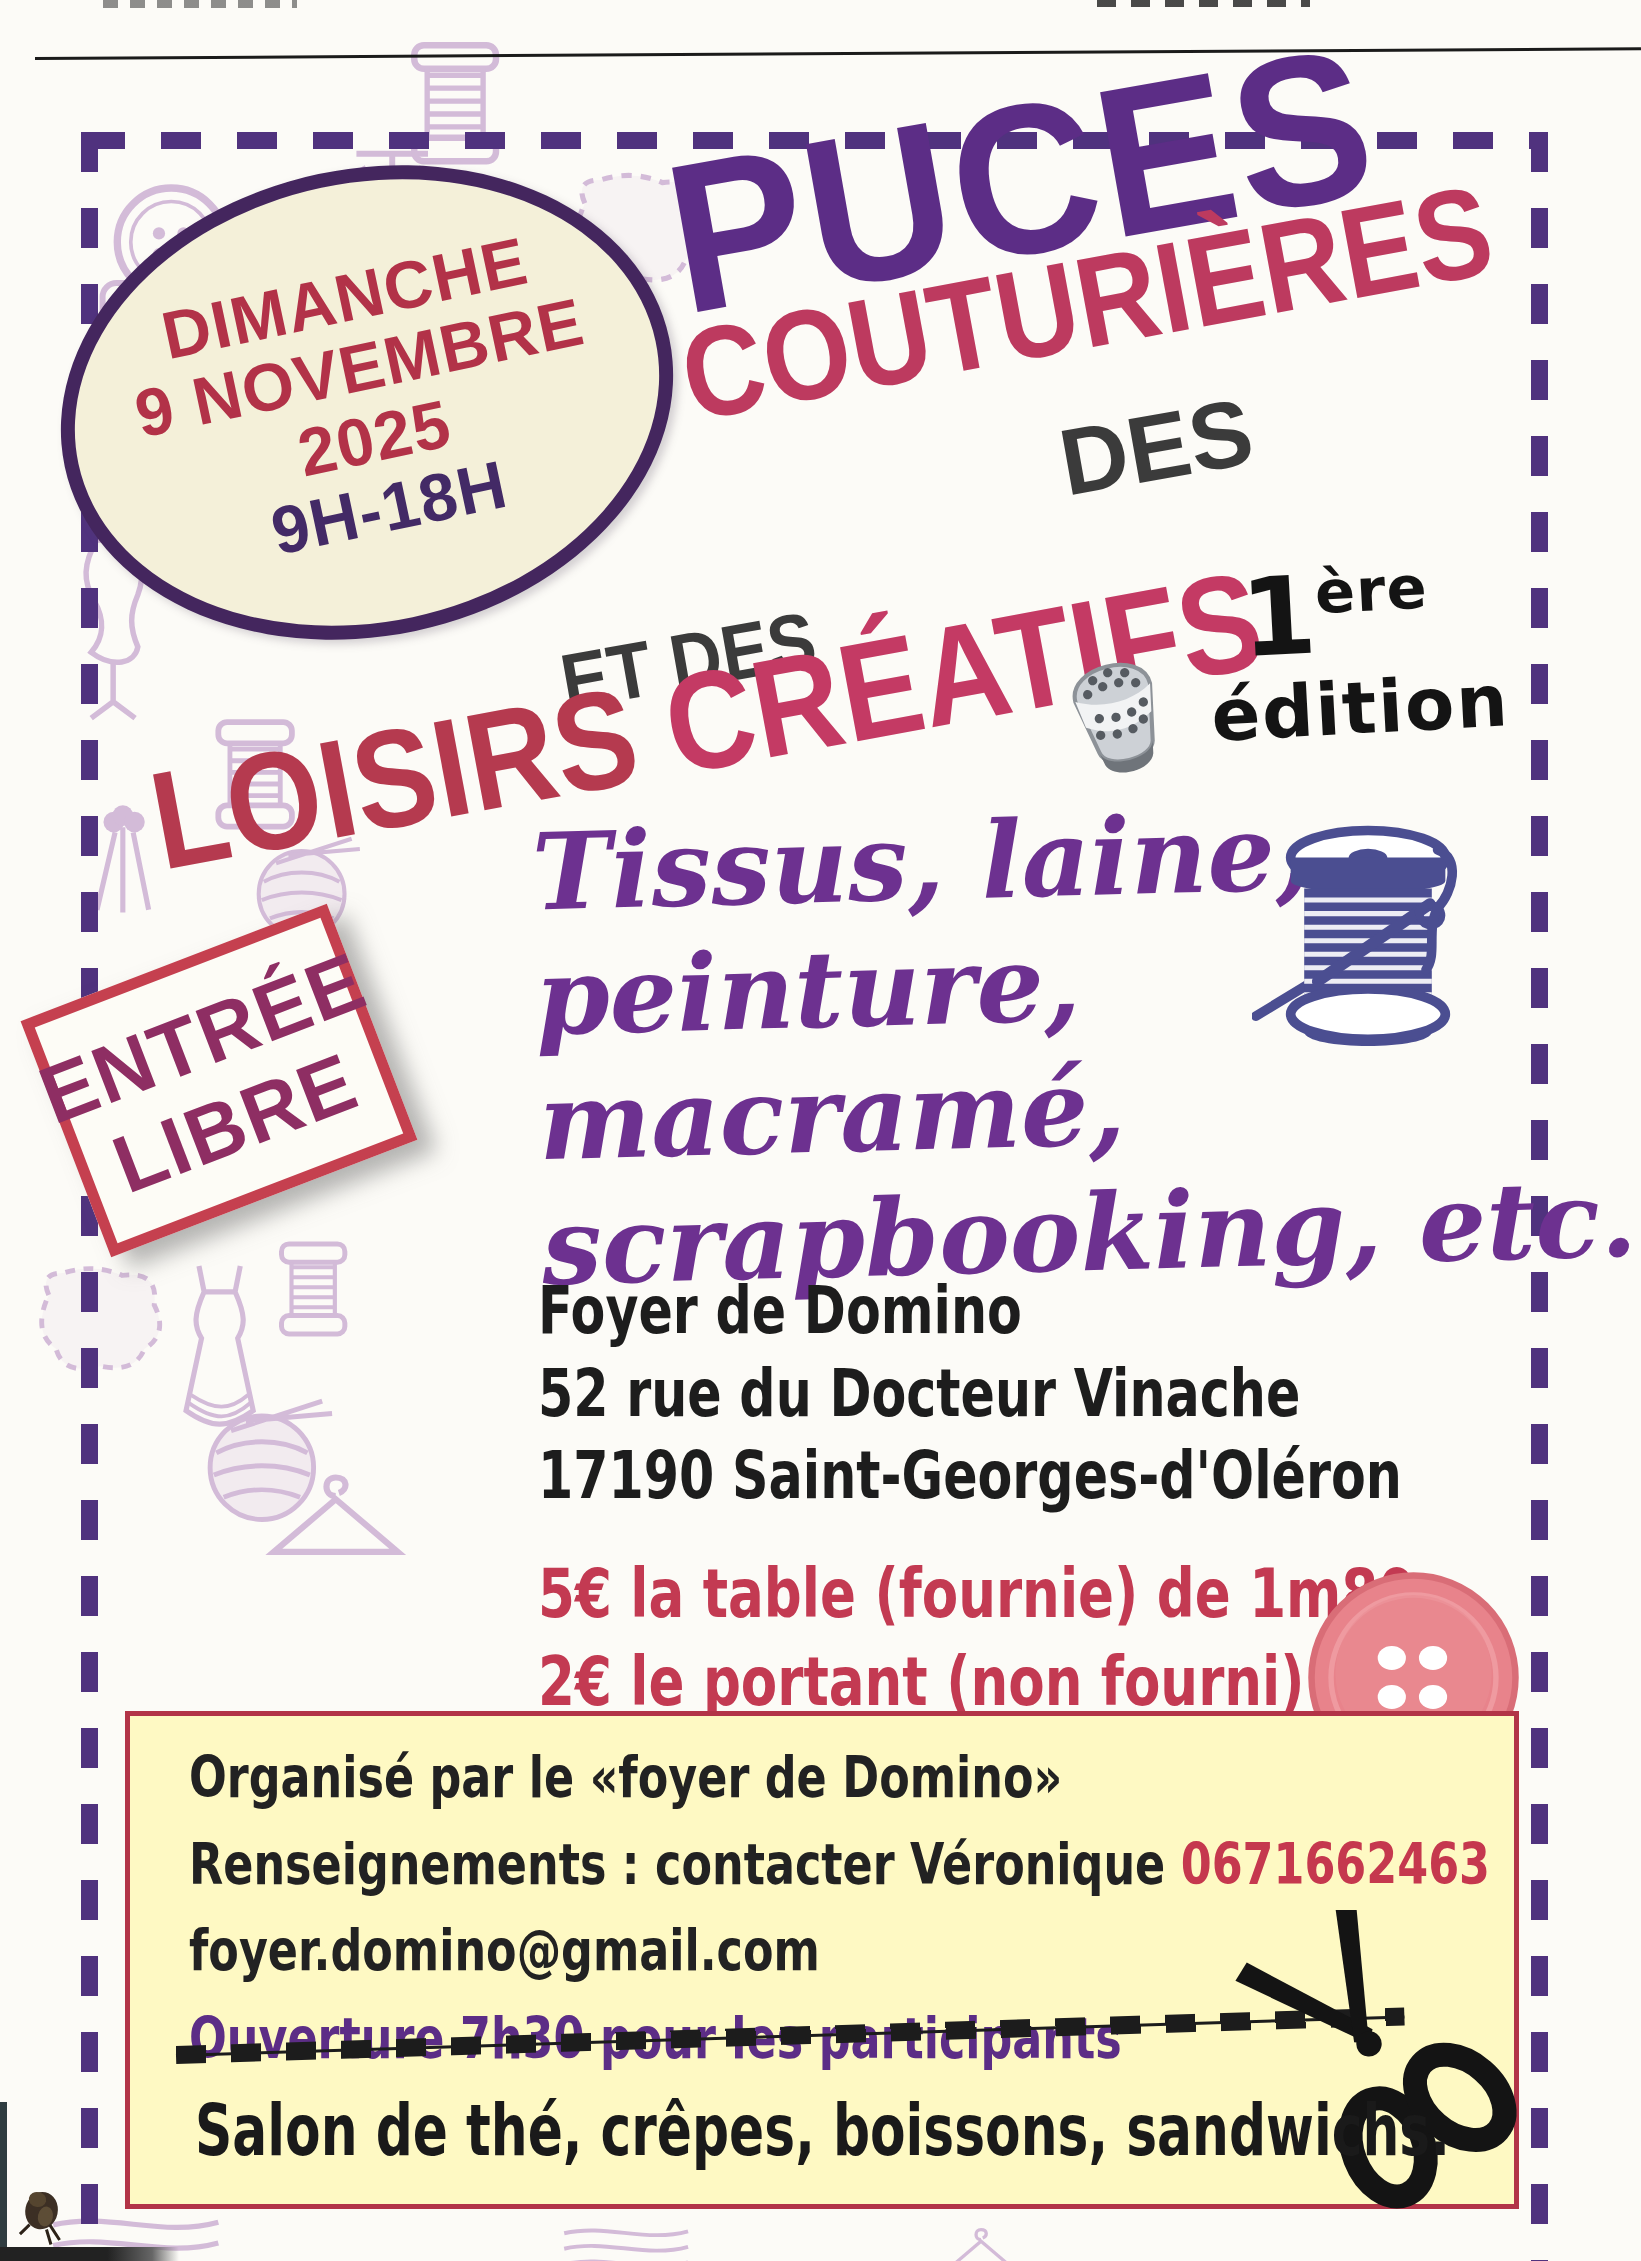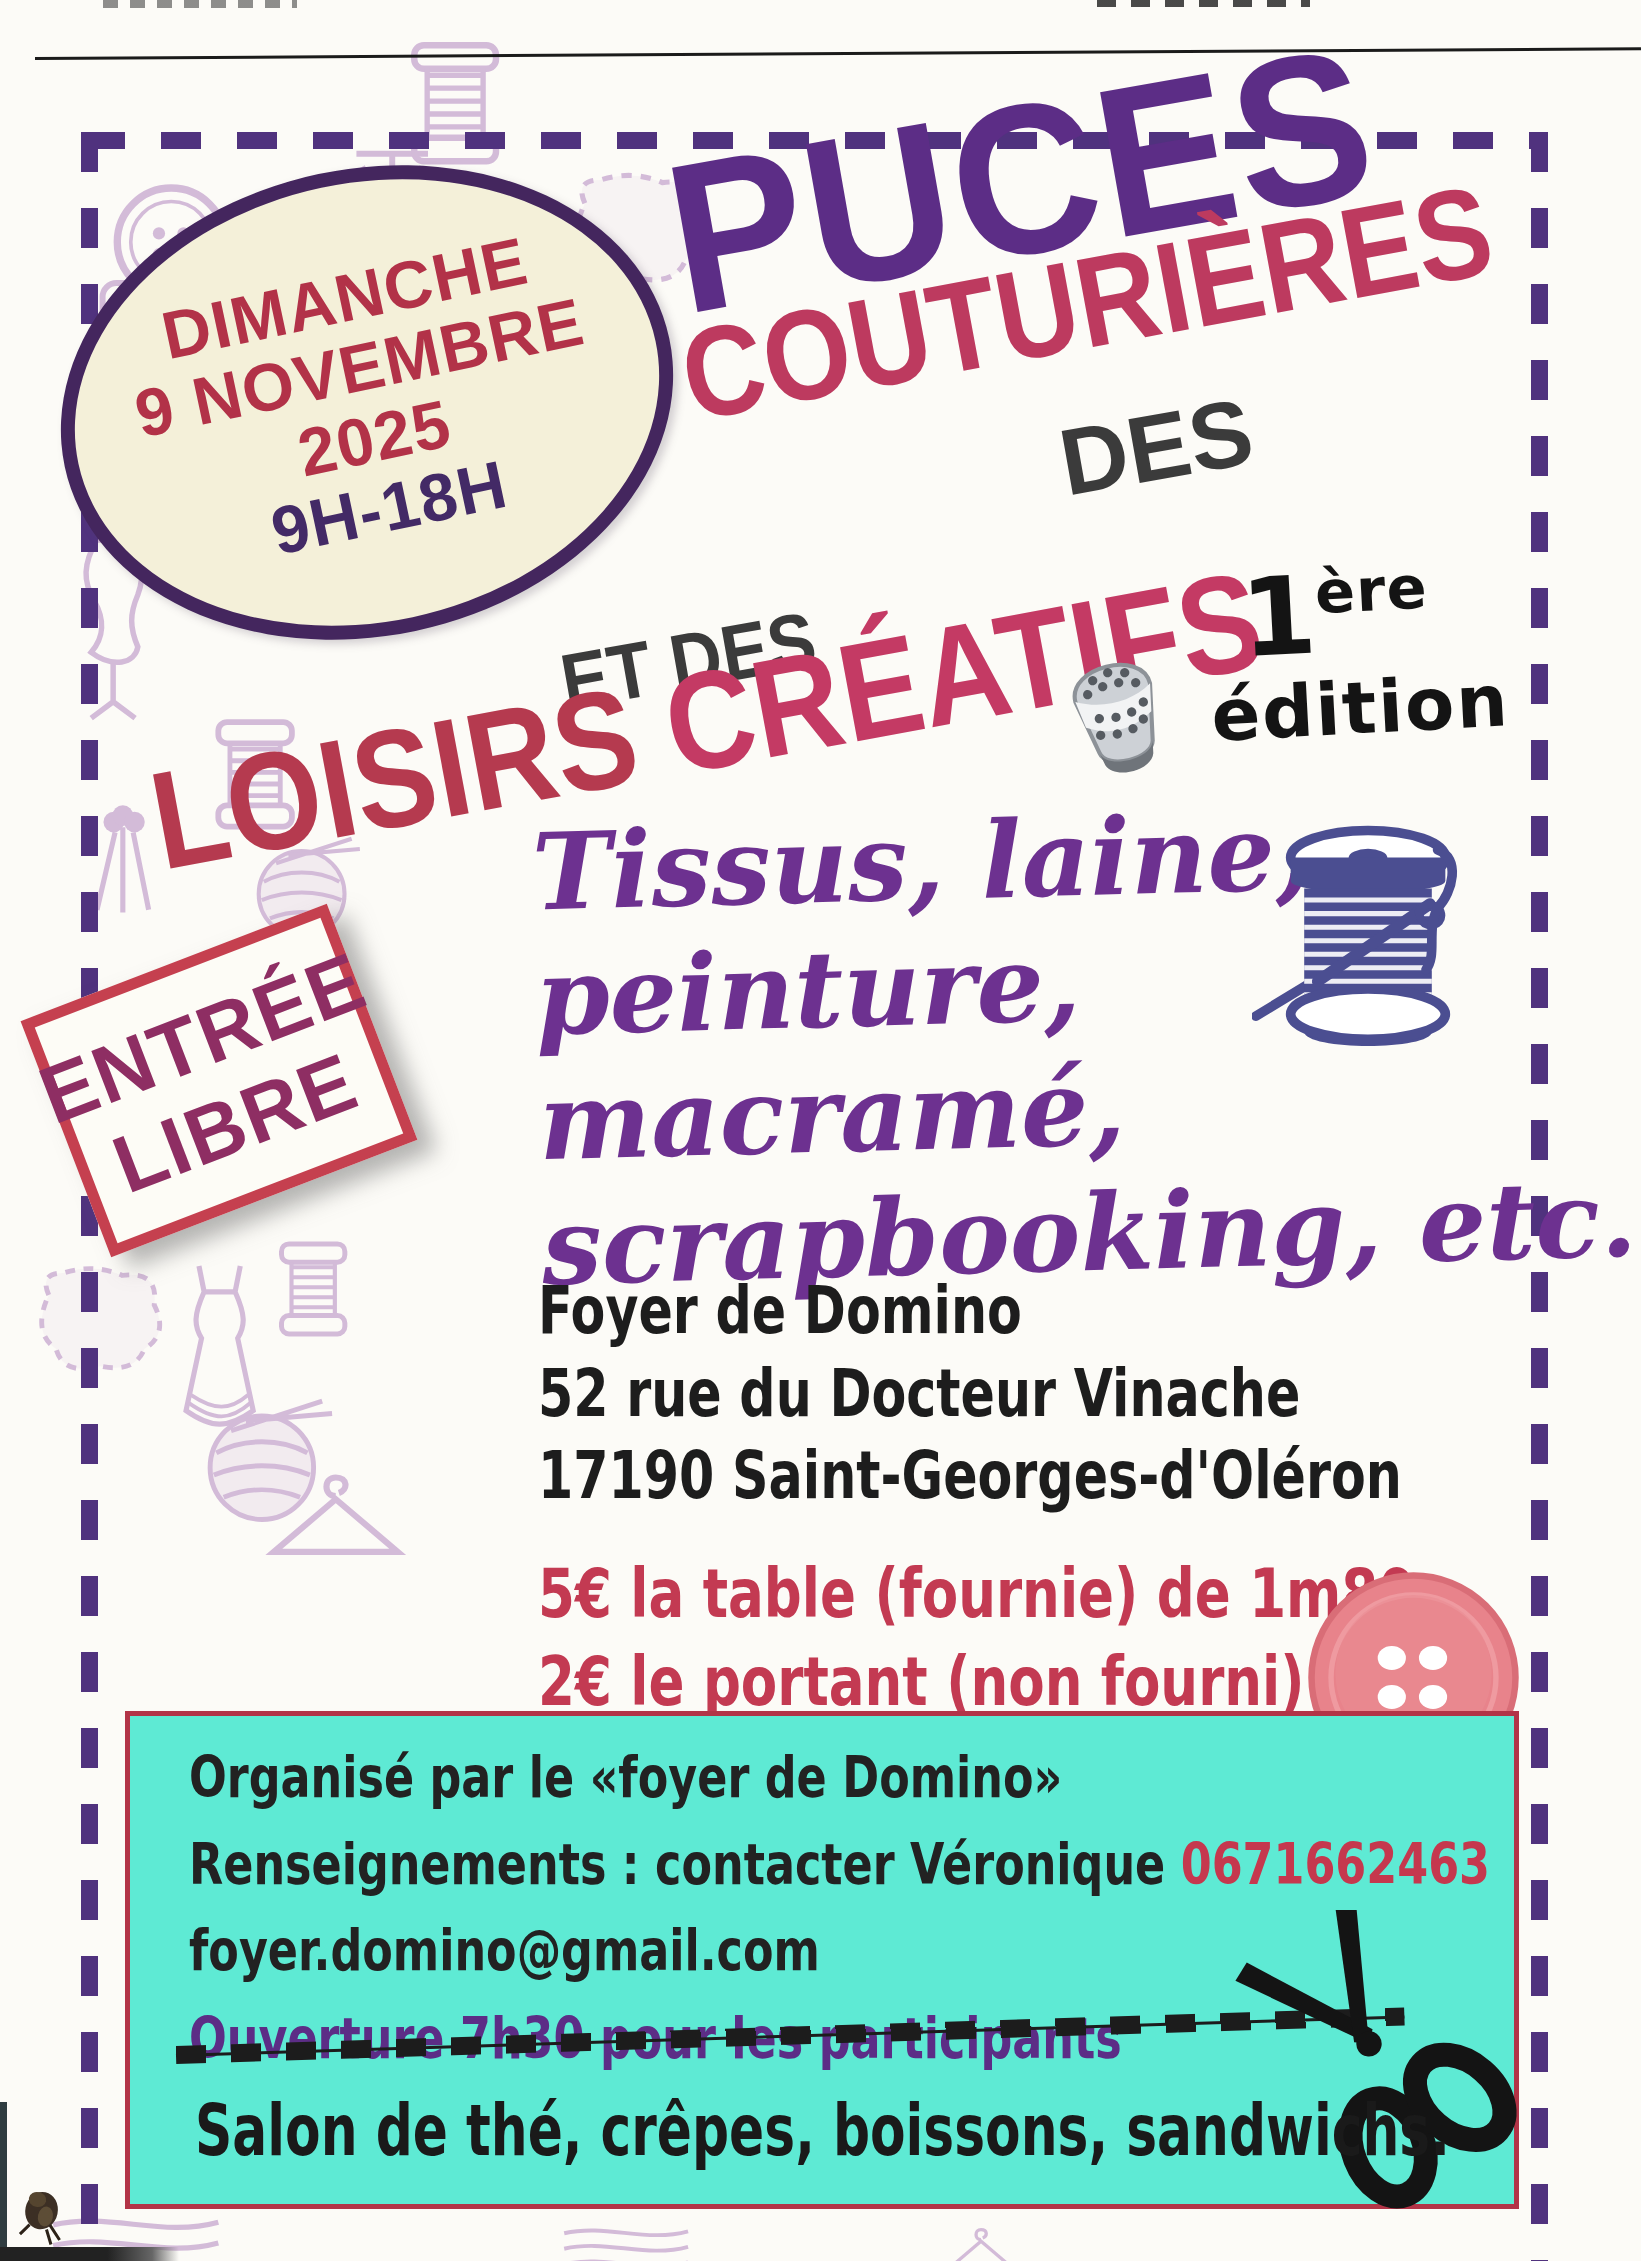--- a/index.html
+++ b/index.html
@@ -72,21 +72,21 @@
           white-space:nowrap;}
 
   
   .stamp{position:absolute;left:55px;top:954px;width:328px;height:253px;background:#fdfcf6;
          border:11px solid #c5404f;transform:rotate(-21deg);
          display:flex;flex-direction:column;align-items:center;justify-content:center;
          box-shadow:14px 17px 22px rgba(110,110,110,.5);}
   .stamp div{font-weight:700;font-size:81px;line-height:1.12;letter-spacing:1.9px;color:#8e2e63;}
 
   
-  .orgbox{position:absolute;left:125px;top:1711px;width:1394px;height:498px;background:#5eead4;
+  .orgbox{position:absolute;left:125px;top:1711px;width:1394px;height:498px;background:#fef9c3;
           border:5.8px solid #b23447;}
   .orgline{position:absolute;left:59px;font-family:"DejaVu Sans",sans-serif;font-weight:700;
            font-size:57px;color:#222;white-space:nowrap;transform:scaleX(.78);transform-origin:left top;}
   .ol1{top:28px;} .ol2{top:115px;} .ol3{top:201px;} .ol4{top:289px;color:#5c2d86;}
   .phone{color:#c5384e;}
 
   
   .cutline{position:absolute;left:46px;top:330px;width:1229px;height:19.4px;
            transform:rotate(-1.8deg);transform-origin:left center;}
   .cutline .dash{position:absolute;left:0;top:0;width:100%;height:18px;

